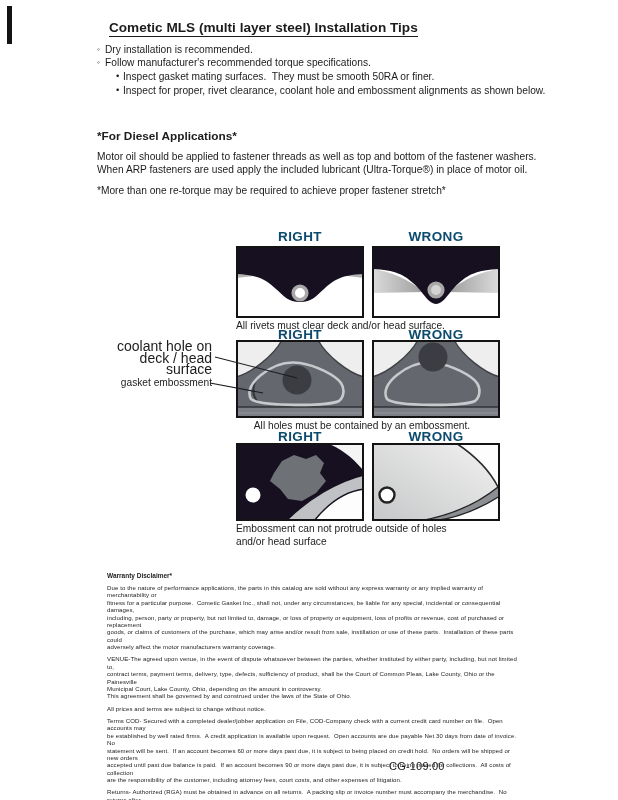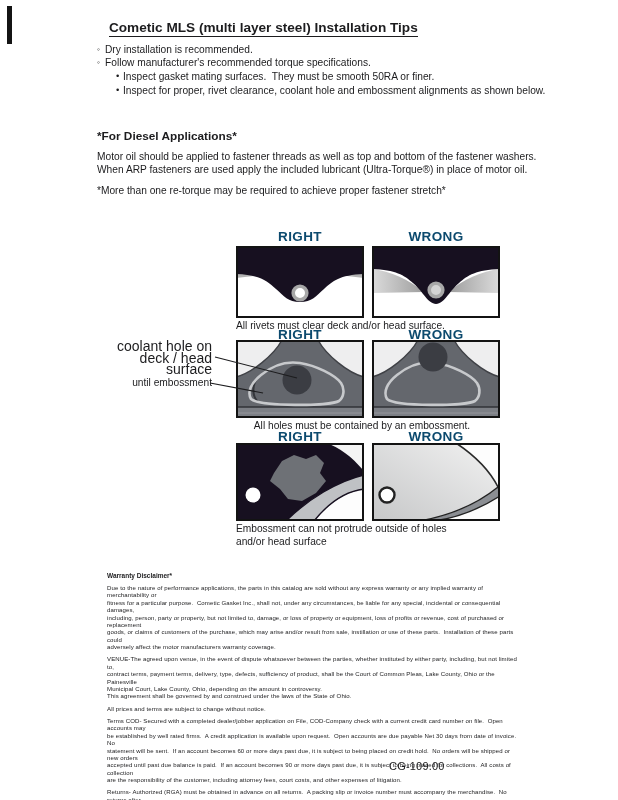--- a/index.html
+++ b/index.html
@@ -116,21 +116,21 @@
     <rect x="1" y="1" width="126" height="70" fill="none" stroke="#131313" stroke-width="2"></rect>
   </svg>
 </div>
 <div id="cap1" class="abs caption">All rivets must clear deck and/or head surface.</div>
 
 <div id="row2-right-label" class="abs rw-label col-left">RIGHT</div>
 <div id="row2-wrong-label" class="abs rw-label col-right">WRONG</div>
 
 <div id="callout1" class="abs prewrap">coolant hole on
 deck / head surface</div>
-<div id="callout2" class="abs">until embossment</div>
+<div id="callout2" class="abs">gasket embossment</div>
 
 <div class="abs panel col-left" id="row2-panels">
   <svg width="128" height="78" viewBox="0 0 128 78">
     <rect x="0" y="0" width="128" height="78" fill="#64676d"></rect>
     <path d="M0,0 H46 C38,15 16,33 0,37 Z" fill="#eeeeef" stroke="#3f4146" stroke-width="1.4"></path>
     <path d="M82,0 H128 V37 C112,33 90,15 82,0 Z" fill="#eeeeef" stroke="#3f4146" stroke-width="1.4"></path>
     <rect x="0" y="67" width="128" height="11" fill="#7c7f85"></rect>
     <line x1="0" y1="67" x2="128" y2="67" stroke="#303237" stroke-width="1.6"></line>
     <line x1="0" y1="73" x2="128" y2="73" stroke="#94969b" stroke-width="1"></line>
     <path d="M21,38 C16,46 16,56 22,62" fill="none" stroke="#34363b" stroke-width="2"></path>

